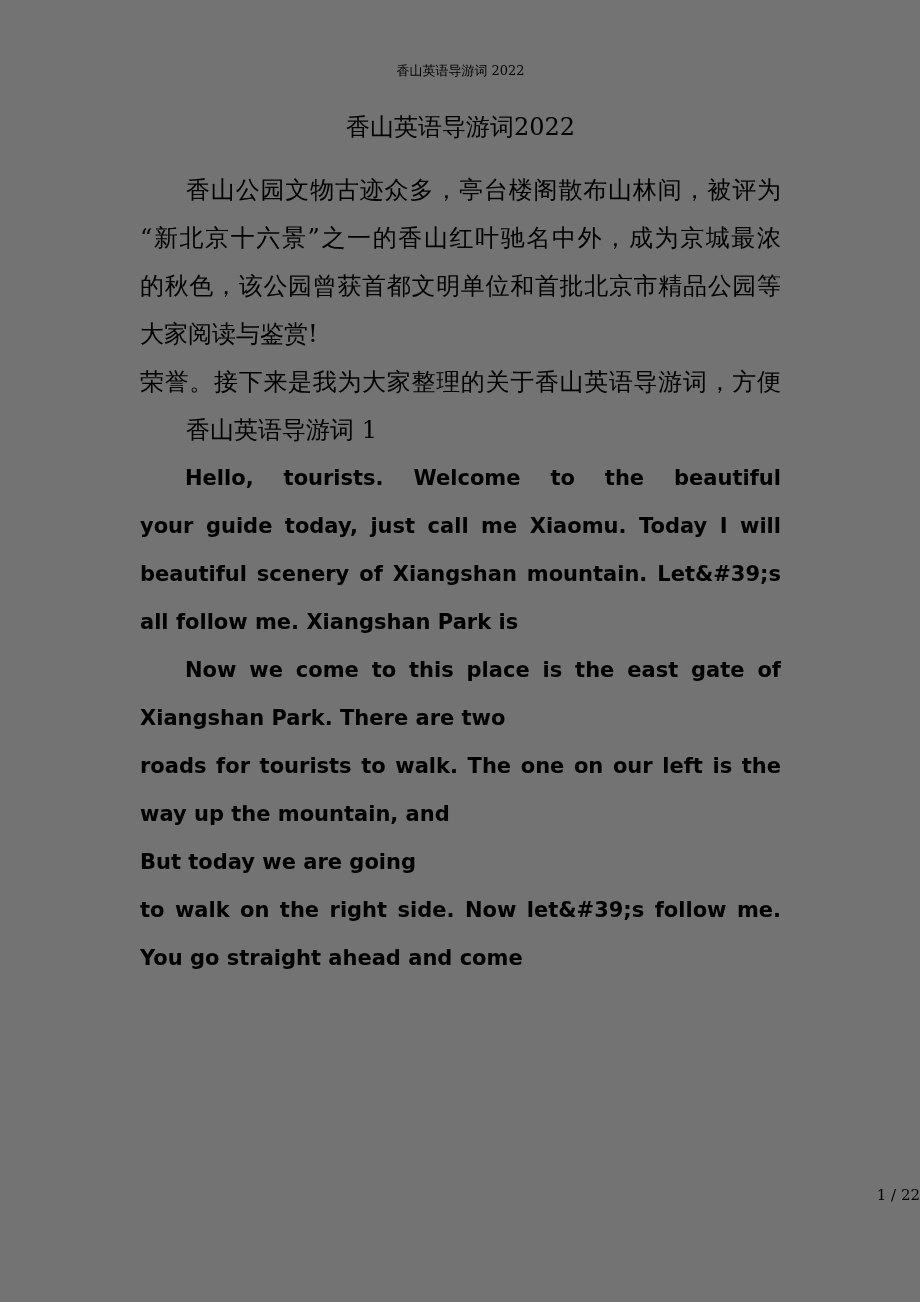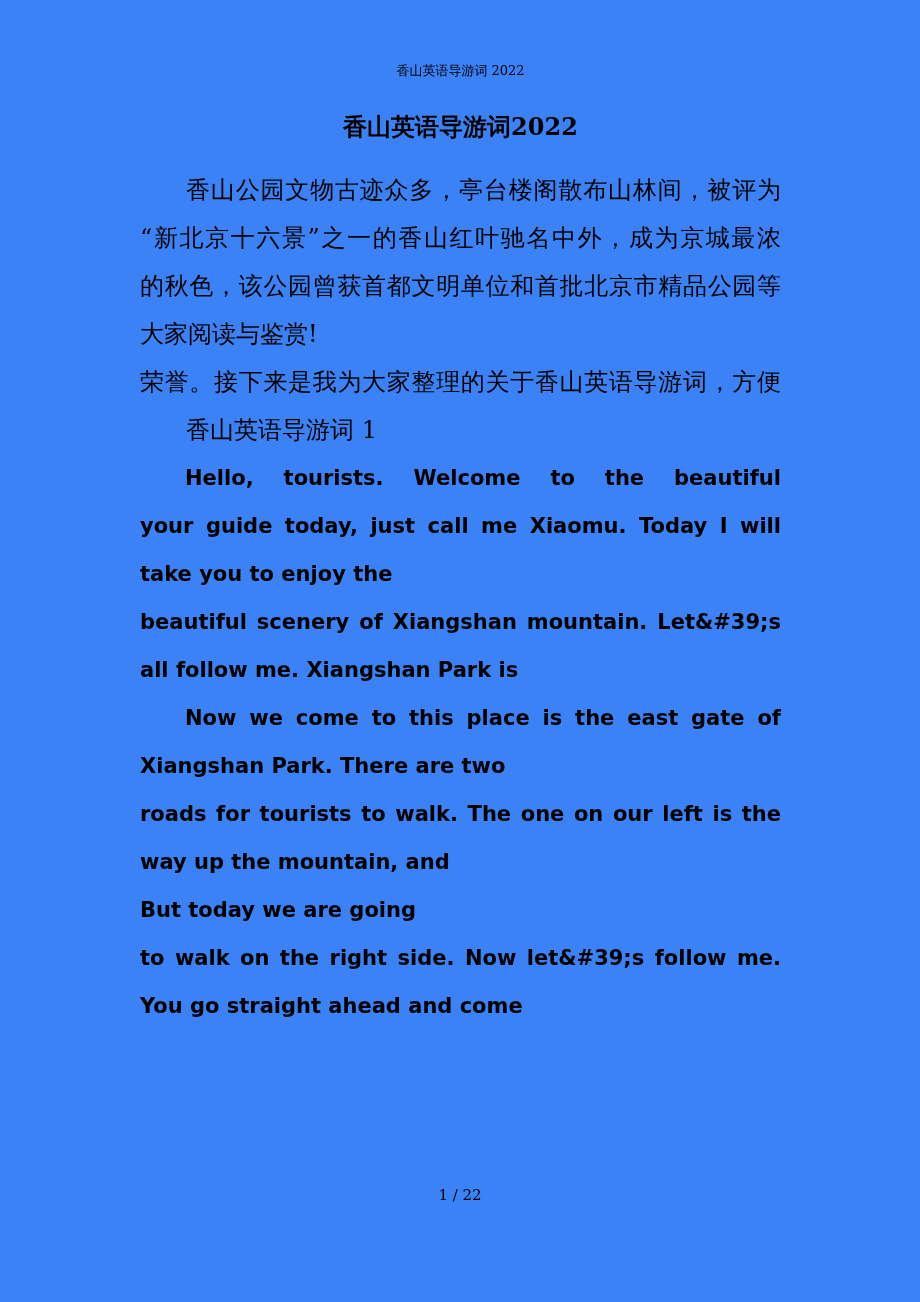--- a/index.html
+++ b/index.html
@@ -1,37 +1,37 @@
 <!DOCTYPE html>
 <html><head>
 <meta charset="utf-8">
 <style>
   * { box-sizing: border-box; }
   html, body { margin: 0; padding: 0; background: #ffffff; }
   .page {
     width: 920px;
     height: 1302px;
-    background: #3b82f6;
+    background: #737373;
     color: #000000;
     position: relative;
     padding: 64px 139px 0 140px;
     overflow: hidden;
   }
   .hdr {
     font-family: "DejaVu Serif", "Liberation Serif", serif;
     font-size: 13px;
     line-height: 14px;
     text-align: center;
     margin-bottom: 34px;
     color: #000;
   }
   .title {
     font-family: "DejaVu Serif", "Liberation Serif", serif;
     font-size: 24px;
-    font-weight: bold;
+    font-weight: normal;
     line-height: 30px;
     text-align: center;
     margin: 0 0 24px 0;
   }
   .ln { line-height: 48px; text-align: left; }
   .zh {
     font-family: "DejaVu Serif", "Liberation Serif", serif;
     font-size: 24px;
   }
   .en {
@@ -43,21 +43,21 @@
     text-align: justify;
     text-align-last: justify;
   }
   .ind.zh { text-indent: 46px; }
   .ind.en { text-indent: 45px; }
   .ftr {
     position: absolute;
     left: 0;
     right: 0;
     bottom: 98px;
-    text-align: center;
+    text-align: right;
     font-family: "DejaVu Serif", "Liberation Serif", serif;
     font-size: 15px;
     color: #000;
   }
 </style>
 </head>
 <body>
 
 <div class="page">
 
@@ -68,21 +68,20 @@
   <div class="ln zh j ind">香山公园文物古迹众多，亭台楼阁散布山林间，被评为</div>
   <div class="ln zh j">“新北京十六景”之一的香山红叶驰名中外，成为京城最浓</div>
   <div class="ln zh j">的秋色，该公园曾获首都文明单位和首批北京市精品公园等</div>
   <div class="ln zh">大家阅读与鉴赏!</div>
   <div class="ln zh j">荣誉。接下来是我为大家整理的关于香山英语导游词，方便</div>
 
   <div class="ln zh ind">香山英语导游词 1</div>
 
   <div class="ln en j ind">Hello, tourists. Welcome to the beautiful</div>
   <div class="ln en j">your guide today, just call me Xiaomu. Today I will</div>
-  <div class="ln en">take you to enjoy the</div>
   <div class="ln en j">beautiful scenery of Xiangshan mountain. Let&amp;#39;s</div>
   <div class="ln en">all follow me. Xiangshan Park is</div>
 
   <div class="ln en j ind">Now we come to this place is the east gate of</div>
   <div class="ln en">Xiangshan Park. There are two</div>
   <div class="ln en j">roads for tourists to walk. The one on our left is the</div>
   <div class="ln en">way up the mountain, and</div>
   <div class="ln en">But today we are going</div>
   <div class="ln en j">to walk on the right side. Now let&amp;#39;s follow me.</div>
   <div class="ln en">You go straight ahead and come</div>

